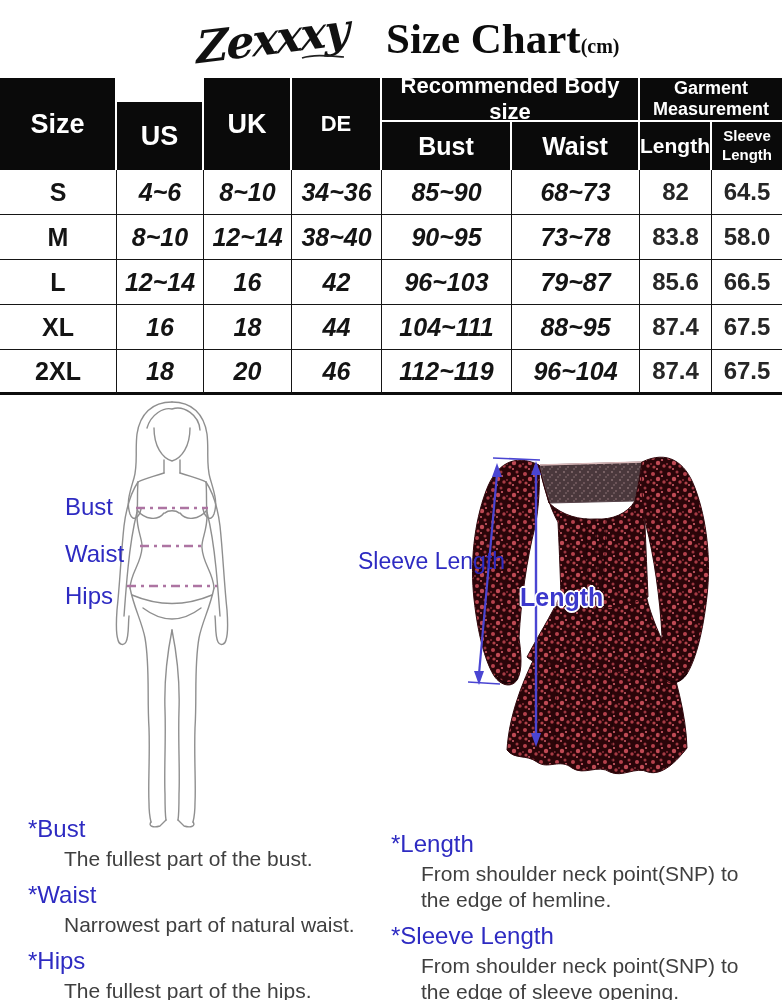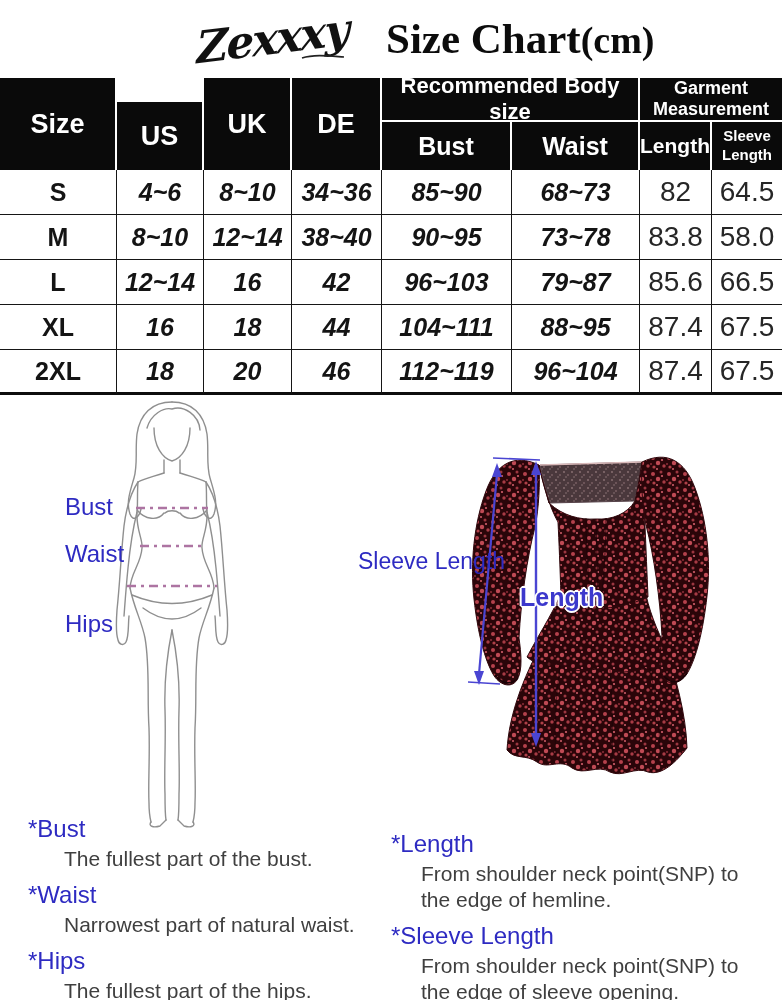--- a/index.html
+++ b/index.html
@@ -7,48 +7,48 @@
           font-family:"Liberation Sans", sans-serif;color:#111;}
 
   
   .logo{position:absolute;left:196px;top:4px;width:150px;height:70px;
         font-family:"DejaVu Serif", serif;font-style:italic;font-weight:700;
         font-size:44px;color:#111;transform:rotate(-7deg) skewX(-6deg);
         letter-spacing:-2px;line-height:70px;text-align:center;}
   .logo-flourish{position:absolute;left:300px;top:52px;width:46px;height:10px;}
   .title{position:absolute;left:386px;top:14px;font-family:"Liberation Serif", serif;
          font-weight:700;font-size:43px;color:#0c0c0c;white-space:nowrap;}
-  .title .unit{font-size:38px;font-weight:700;}
+  .title .unit{font-size:20px;font-weight:700;}
 
   
   .tb{position:absolute;left:0;top:78px;width:782px;display:grid;
       grid-template-columns:117px 87px 88px 90px 130px 128px 72px 70px;
       grid-template-rows:44px 48px 45px 45px 45px 45px 45px;}
   .hc{background:#0a0a0a;color:#fff;display:flex;align-items:center;justify-content:center;
       font-weight:700;text-align:center;}
   .hc.wr{border-right:2px solid #fff;text-align:center;}
   .hc.wb{border-bottom:2px solid #fff;}
   .h-size{grid-column:1;grid-row:1/3;font-size:27px;}
   .h-us{grid-column:2;grid-row:1/3;font-size:27px;margin-top:24px;}
   .h-uk{grid-column:3;grid-row:1/3;font-size:27px;}
-  .h-de{grid-column:4;grid-row:1/3;font-size:27px;}
+  .h-de{grid-column:4;grid-row:1/3;font-size:22px;}
   .h-body{grid-column:5/7;grid-row:1;font-size:22px;}
   .h-garment{grid-column:7/9;grid-row:1;font-size:18px;line-height:1.15;}
   .h-bust{grid-column:5;grid-row:2;font-size:25px;}
   .h-waist{grid-column:6;grid-row:2;font-size:25px;}
   .h-length{grid-column:7;grid-row:2;font-size:21px;}
   .h-sleeve{grid-column:8;grid-row:2;font-size:15px;line-height:1.25;padding:0 8px;}
   .dc{background:#fff;display:flex;align-items:center;justify-content:center;
       border-bottom:1px solid #161616;border-right:1px solid #161616;
       font-size:25px;color:#141414;}
   .dc.nr{border-right:none;}
   .dc.lb{border-bottom:3px solid #0d0d0d;}
   .c-size{font-weight:700;}
   .c-it{font-weight:700;font-style:italic;}
-  .c-plain{font-weight:400;font-size:28px;color:#262626;}
+  .c-plain{font-weight:700;font-size:24px;color:#262626;}
 
   
   .fig-label{position:absolute;font-size:24px;color:#2e2bc2;}
   .svg-abs{position:absolute;}
   .lab-sleeve{position:absolute;left:358px;top:548px;font-size:23px;color:#2e2bc2;white-space:nowrap;}
   .lab-length{position:absolute;left:520px;top:583px;font-size:25px;font-weight:700;color:#3c38cc;
       text-shadow:-2px 0 0 #fff,2px 0 0 #fff,0 -2px 0 #fff,0 2px 0 #fff,
                   -1px -1px 0 #fff,1px 1px 0 #fff,-1px 1px 0 #fff,1px -1px 0 #fff;
       white-space:nowrap;}
 
@@ -165,21 +165,21 @@
 
     <g stroke="#ad74a2" stroke-width="2.4" fill="none" stroke-dasharray="9 5 3 5">
       <path d="M86,110 L158,110"></path>
       <path d="M90,148 L154,148"></path>
       <path d="M77,188 L167,188"></path>
     </g>
   </svg>
 
   <div class="fig-label" style="left:65px;top:493px;">Bust</div>
   <div class="fig-label" style="left:65px;top:540px;">Waist</div>
-  <div class="fig-label" style="left:65px;top:582px;margin-top:28px;">Hips</div>
+  <div class="fig-label" style="left:65px;top:582px;">Hips</div>
 
   <svg class="svg-abs" style="left:410px;top:438px;" width="372" height="350" viewBox="0 0 372 350">
     <defs>
       <pattern id="dp" patternUnits="userSpaceOnUse" width="16" height="16">
         <rect width="16" height="16" fill="#2a0509"></rect>
         <circle cx="3" cy="4" r="2" fill="#b5414c"></circle>
         <circle cx="11" cy="2" r="1.5" fill="#9c3640"></circle>
         <circle cx="8" cy="9" r="2.2" fill="#c04a55"></circle>
         <circle cx="14" cy="12" r="1.7" fill="#a83b45"></circle>
         <circle cx="4" cy="13" r="1.6" fill="#b04048"></circle>

